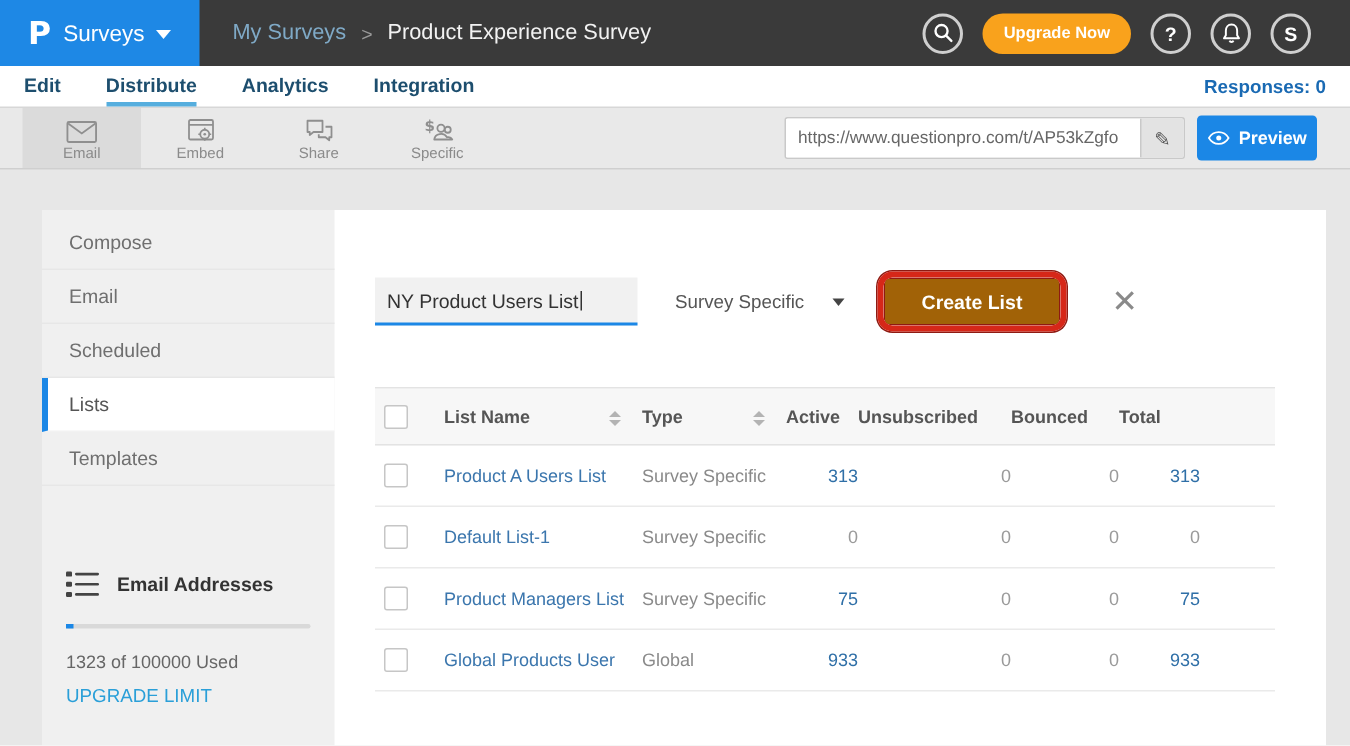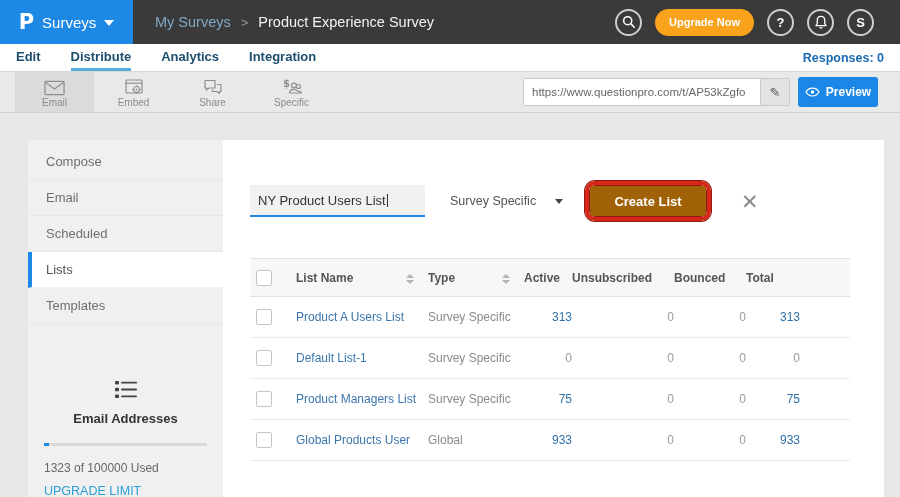--- a/index.html
+++ b/index.html
@@ -40,21 +40,21 @@
 
   
   .page { height:384px; padding:27px 16px 0 28px; }
   .card { background:#fff; height:357px; display:flex; }
 
   
   .sidebar { width:195px; background:#f0f0f0; padding-top:4px; flex:0 0 auto; }
   .side-item { height:36px; line-height:36px; padding-left:18px; color:#6f6f6f; font-size:13px; border-bottom:1px solid #e7e7e7; cursor:pointer; }
   .side-item.active { background:#fff; border-left:4px solid #1b87e6; padding-left:14px; color:#555; border-bottom:1px solid #f2f2f2; }
   .email-block { margin-top:56px; padding:0 16px; }
-  .ea-header { display:flex; align-items:center; gap:12px;flex-direction:column; }
+  .ea-header { display:flex; align-items:center; gap:12px; }
   .ea-title { font-size:13px; font-weight:700; color:#333; }
   .progress { margin-top:17px; height:3px; background:#d9d9d9; border-radius:2px; position:relative; }
   .progress-fill { position:absolute; left:0; top:0; height:3px; width:5px; background:#1b87e6; }
   .usage { margin-top:15px; font-size:12px; color:#666; }
   .upgrade-link { margin-top:9px; font-size:12.5px; color:#2a9fd8; cursor:pointer; }
 
   
   .main { flex:1; padding:41px 0 0 27px; }
   .form-row { display:flex; align-items:center; }
   .list-input { width:175px; background:#f1f1f1; border-bottom:2px solid #1b87e6; padding:8px 8px 7px; font-size:13px; color:#333; white-space:nowrap; overflow:hidden; cursor:text; }

